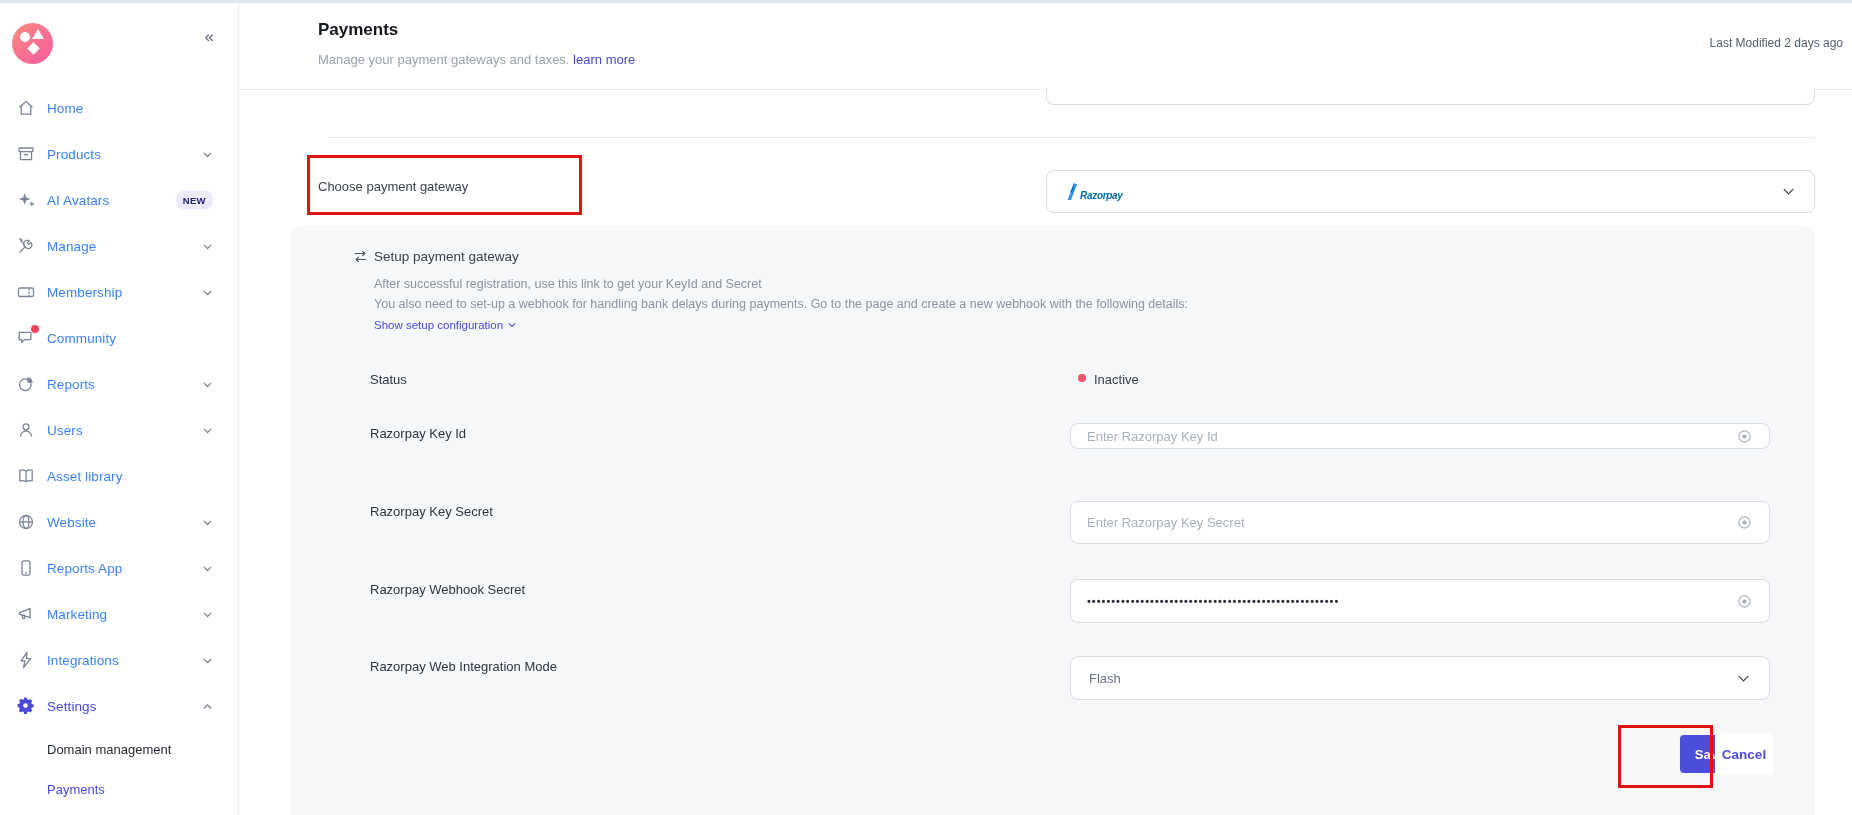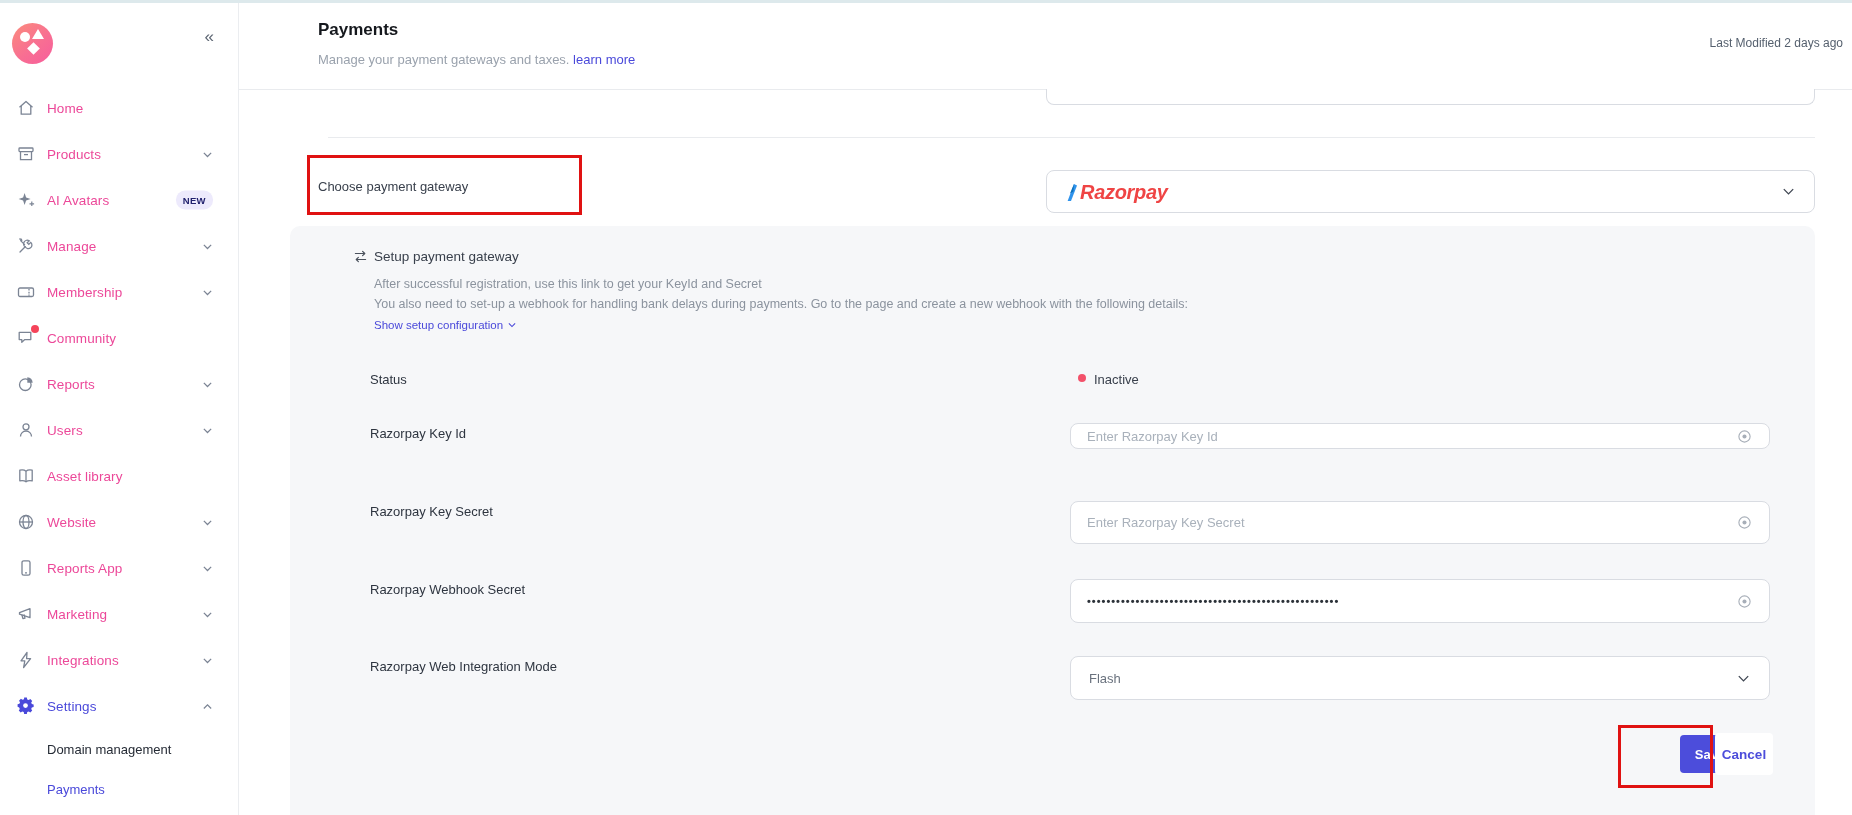--- a/index.html
+++ b/index.html
@@ -9,21 +9,21 @@
   
   .sidebar{position:absolute;top:0;left:0;width:238px;height:815px;background:#fff;border-right:1px solid #ebedf0;z-index:20;}
   .logo{position:absolute;left:12px;top:23px;width:41px;height:41px;border-radius:50%;background:linear-gradient(140deg,#fb8c7c 0%,#f86f92 55%,#f75d9c 100%);}
   .logo .sh-circle{position:absolute;left:8px;top:9px;width:10px;height:10px;border-radius:50%;background:#fff;}
   .logo .sh-tri{position:absolute;left:20px;top:6px;width:0;height:0;border-left:6px solid transparent;border-right:6px solid transparent;border-bottom:10px solid #fff;}
   .logo .sh-diamond{position:absolute;left:17px;top:21px;width:9px;height:9px;background:#fff;transform:rotate(45deg);}
   .collapse{position:absolute;right:24px;top:28px;font-size:17px;color:#5c6572;cursor:pointer;line-height:1;}
   .nav{position:absolute;left:0;top:85px;width:238px;}
   .nav-item{position:relative;height:46px;display:flex;align-items:center;padding-left:16px;cursor:pointer;}
   .nav-item .nicon{width:20px;height:20px;margin-right:11px;color:#7b8494;flex:0 0 20px;position:relative;}
-  .nav-item .nlabel{font-size:13.5px;color:#ec4899;letter-spacing:.1px;}
+  .nav-item .nlabel{font-size:13.5px;color:#3b82f6;letter-spacing:.1px;}
   .nav-item.active .nlabel{color:#4a49da;}
   .nav-item.active .nicon{color:#4a49da;}
   .nav-item .chev{position:absolute;right:24px;color:#7b8494;display:flex;}
   .badge{position:absolute;right:25px;top:50%;transform:translateY(-50%);background:#edeafc;color:#22226e;font-size:9.5px;font-weight:bold;letter-spacing:.4px;padding:4px 7px;border-radius:9px;}
   .reddot{position:absolute;right:-3px;top:-3px;width:8px;height:8px;border-radius:50%;background:#f5445a;}
   .subnav{position:absolute;left:0;top:729px;width:238px;}
   .sub-item{height:40px;display:flex;align-items:center;padding-left:47px;font-size:13px;color:#252b35;cursor:pointer;}
   .sub-item.active{color:#4a49da;}
   svg.ic{display:block;}
 
@@ -39,21 +39,21 @@
 
   .annot{position:absolute;border:3px solid #e01212;box-sizing:border-box;z-index:30;pointer-events:none;}
   .annot.box1{left:69px;top:155px;width:275px;height:60px;}
   .annot.box2{left:1380px;top:725px;width:95px;height:63px;}
 
   .gw-label{position:absolute;left:80px;top:179px;font-size:13px;color:#39404c;}
   .select{position:absolute;background:#fff;border:1px solid #d9dce2;border-radius:8px;box-sizing:border-box;display:flex;align-items:center;padding:0 18px;cursor:pointer;}
   .select .chev{margin-left:auto;color:#3f4652;display:flex;}
   .gw-select{left:808px;top:170px;width:769px;height:43px;}
   .rzp{display:flex;align-items:flex-end;gap:2px;}
-  .rzp-text{font-size:20px;font-weight:bold;font-style:italic;color:#ef4444;letter-spacing:-.3px;line-height:1;}
+  .rzp-text{font-size:10px;font-weight:bold;font-style:italic;color:#0369a1;letter-spacing:-.3px;line-height:1;}
 
   .panel{position:absolute;left:52px;top:226px;width:1525px;height:600px;background:#f6f7f9;border-radius:10px 10px 0 0;}
 
   .setup-icon{position:absolute;left:114px;top:248px;color:#4a515c;}
   .setup-title{position:absolute;left:136px;top:249px;font-size:13.5px;font-weight:500;color:#39404c;}
   .setup-line{position:absolute;left:136px;font-size:12.5px;color:#8b939e;}
   .l1{top:277px;} .l2{top:297px;}
   .setup-toggle{position:absolute;left:136px;top:319px;font-size:11.5px;font-weight:500;color:#4a49da;cursor:pointer;display:flex;align-items:center;gap:4px;}
 
   .fld-label{position:absolute;left:132px;font-size:13px;color:#2e3540;}

